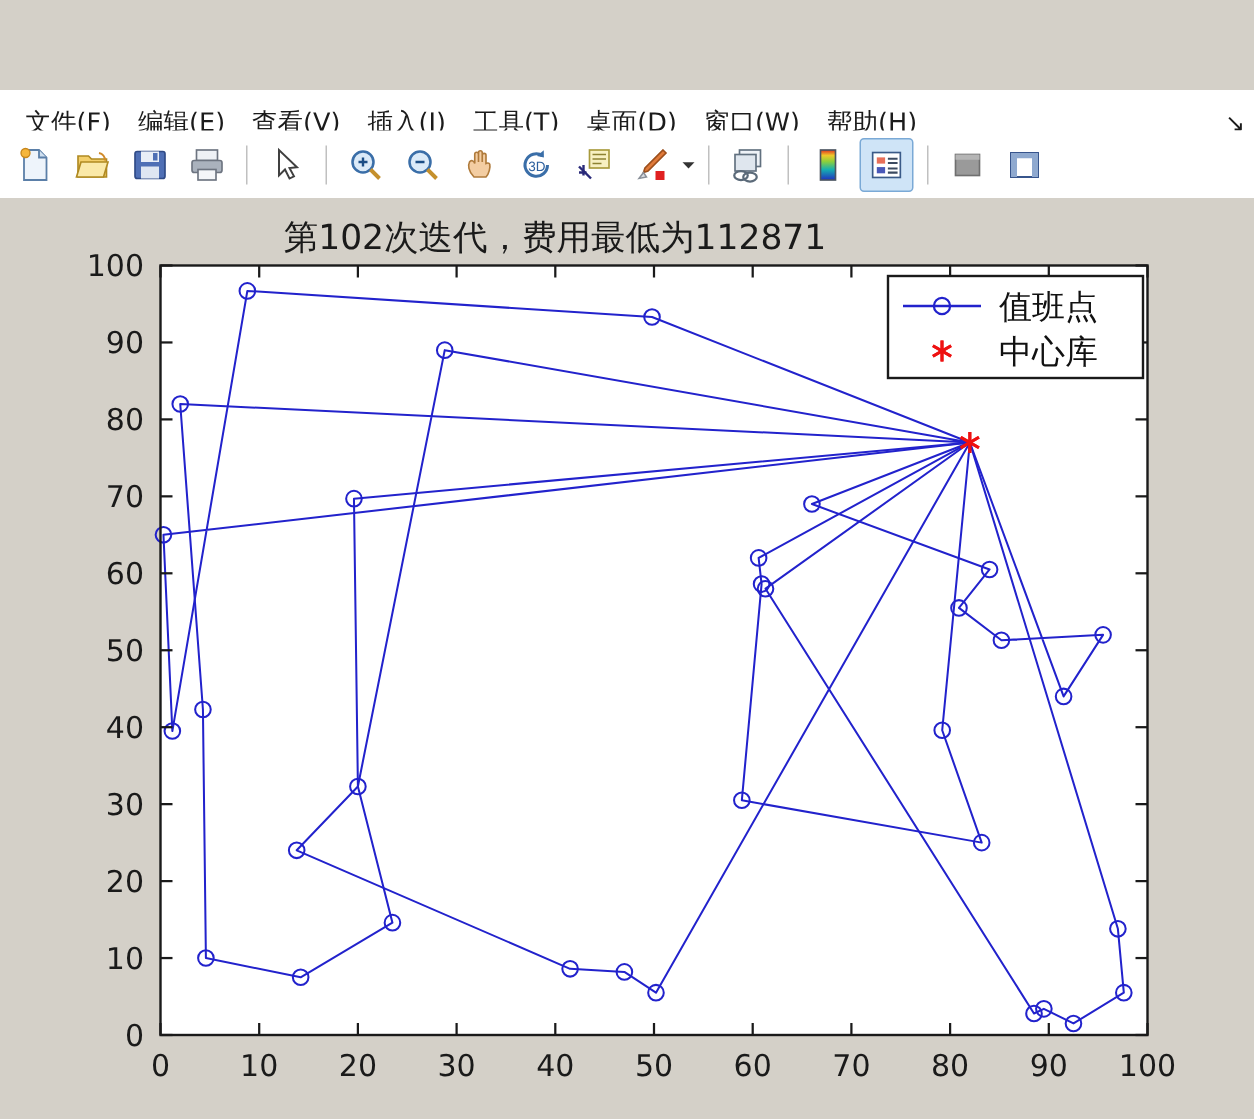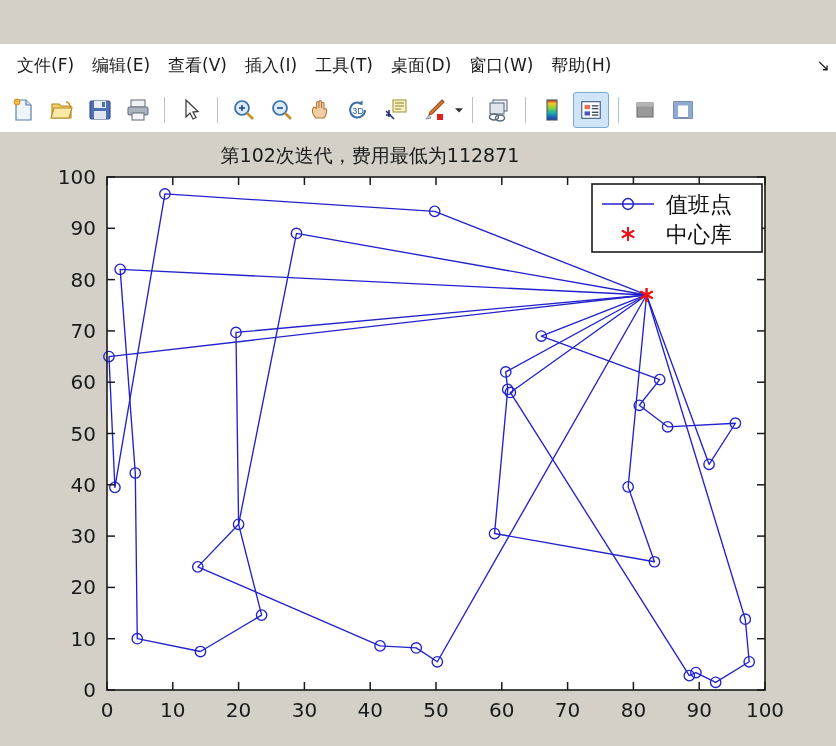--- a/index.html
+++ b/index.html
@@ -49,21 +49,21 @@
   .tb-btn {
     width: 52px; height: 44px;
     display: flex; align-items: center; justify-content: center;
     color: #5a5c5e;
   }
   .tb-btn svg { display: block; }
 
   
   .menubar {
     position: absolute;
-    left: 0; top: 44px;
+    left: 0; top: 60px;
     width: 836px; height: 43px;
     background: #ffffff;
     display: flex;
     align-items: center;
     border-bottom: 1px solid #e8e8e8;
   }
   .menu-item {
     font-size: 17px;
     color: #1b1b1b;
     padding: 2px 9px;
@@ -120,21 +120,21 @@
     position: absolute;
     left: 0; top: 132px;
     width: 836px; height: 614px;
     background: #d4d0c8;
   }
   .plot-title {
     position: absolute;
     left: 0; top: 11px;
     width: 740px;
     text-align: center;
-    font-size: 19px;
+    font-size: 23px;
     color: #1a1a1a;
     font-family: "DejaVu Sans", "Liberation Sans", sans-serif;
     white-space: nowrap;
   }
   .axes-svg {
     position: absolute;
     left: 0; top: 0;
   }
 </style>
 </head>

